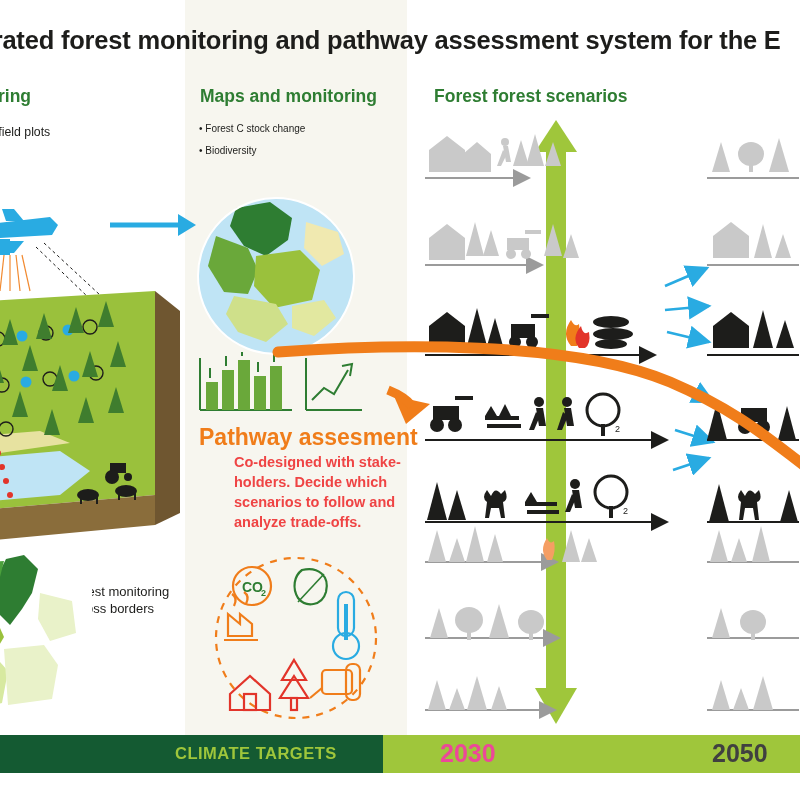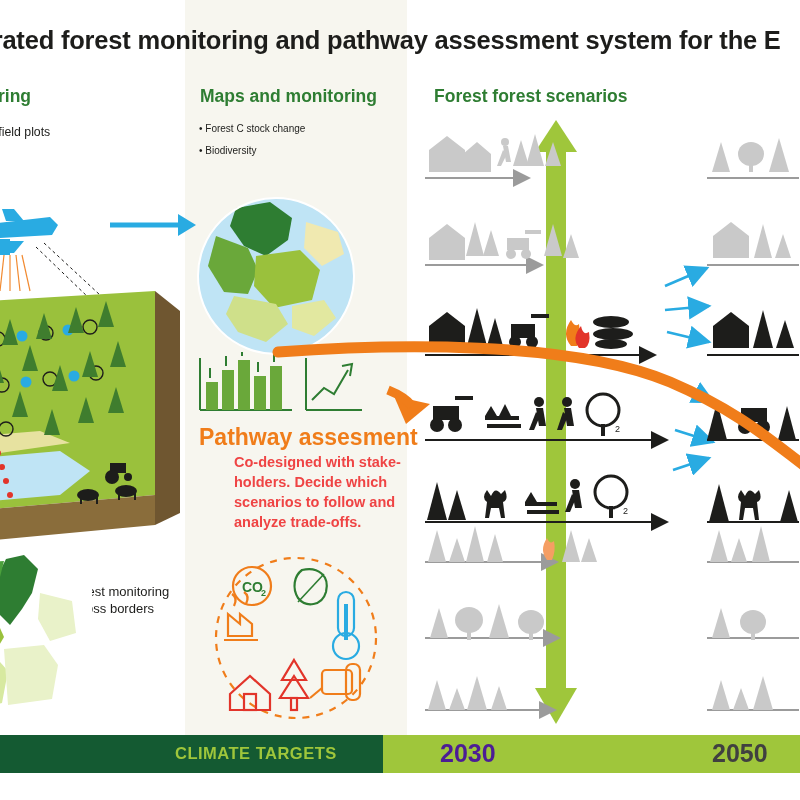--- a/index.html
+++ b/index.html
@@ -56,21 +56,21 @@
   
   #bottom-bar{
     position:absolute;left:0;top:735px;width:685px;height:38px;
   }
   #bar-dark{position:absolute;left:0;top:0;width:383px;height:38px;background:#145a32;}
   #bar-light{position:absolute;left:383px;top:0;width:417px;height:38px;background:#9fc63b;}
   #bar-label{
     position:absolute;left:175px;top:9px;
     font-size:16.5px;font-weight:bold;color:#9fc63b;letter-spacing:.5px;
   }
-  #year-2030{position:absolute;left:440px;top:4px;font-size:25px;font-weight:bold;color:#4c1d95;}
+  #year-2030{position:absolute;left:440px;top:4px;font-size:25px;font-weight:bold;color:#ec4899;}
   #year-2050{position:absolute;left:712px;top:4px;font-size:25px;font-weight:bold;color:#404040;}
 
   
   .abs{position:absolute;}
 </style>
 </head>
 <body>
 
 <div id="panel-left"></div>
 <div id="panel-mid"></div>

